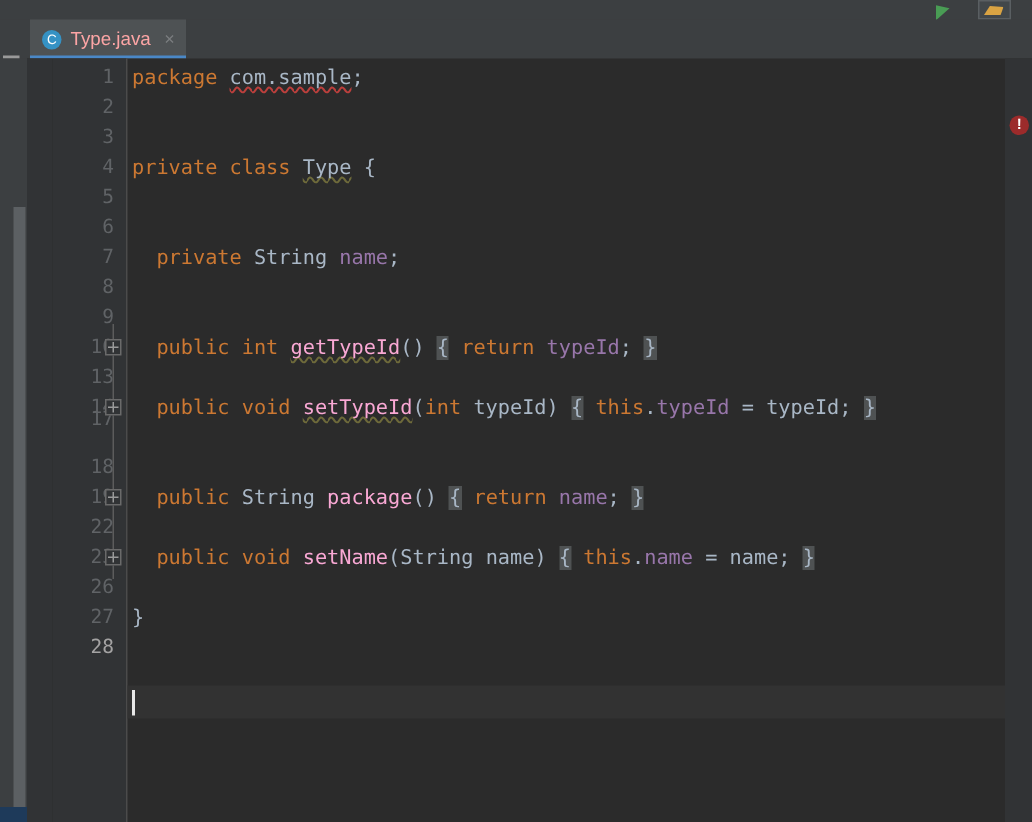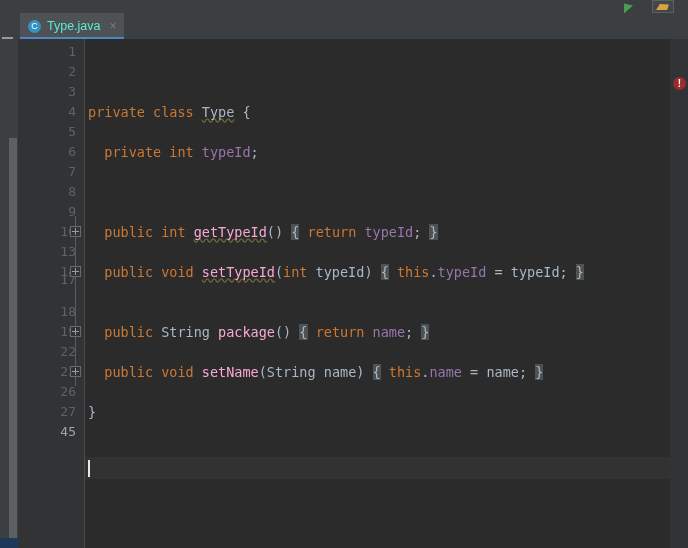--- a/index.html
+++ b/index.html
@@ -23,21 +23,21 @@
     clip-path:polygon(0 100%,30% 0,100% 10%,85% 100%);}
 
   
   .tabbar{position:absolute;left:0;top:13px;width:688px;height:26px;background:#3c3f41;}
   .tab{position:absolute;left:20px;top:0px;height:26px;background:#4e5254;
        display:flex;align-items:center;padding:0 7px 0 8px;box-sizing:border-box;}
   .tab-underline{position:absolute;left:20px;top:37px;width:100px;height:2px;background:#4a88c7;}
   .class-ico{width:13px;height:13px;border-radius:50%;background:#3592c4;
      color:#fff;font-size:9px;line-height:13px;text-align:center;
      font-family:"Liberation Sans",sans-serif;margin-right:6px;flex:none;}
-  .tab-label{color:#5eead4;font-size:12.5px;font-family:"Liberation Sans",sans-serif;white-space:nowrap;}
+  .tab-label{color:#fca5a5;font-size:12.5px;font-family:"Liberation Sans",sans-serif;white-space:nowrap;}
   .tab-close{color:#7a7d7f;font-size:12px;margin-left:9px;font-family:"Liberation Sans",sans-serif;}
 
   
   .tb-dash{position:absolute;left:2px;top:24px;width:11px;height:2px;background:#9a9a9a;}
 
   
   .leftstrip{position:absolute;left:0;top:39px;width:8px;height:509px;background:#3c3f41;}
   .leftscroll-track{position:absolute;left:8px;top:39px;width:10px;height:509px;background:#3c3f41;}
   .leftscroll-thumb{position:absolute;left:9px;top:138px;width:8px;height:400px;background:#5c6063;}
   .bl-blue{position:absolute;left:0px;top:538px;width:18px;height:10px;background:#1e3a5a;}
@@ -117,43 +117,44 @@
     <div class="gutter"></div>
     <div class="numcol"></div>
     <div class="foldcol"></div>
     <div class="sep"></div>
 
     <div class="curline"></div>
 
     <div id="lines">
         <div class="line" style="top: 3px;">
           <div class="lnum">1</div>
+          <div class="code"><span class="kw">package </span><span class="txt err">com.sample</span><span class="txt">;</span></div>
         </div>
         <div class="line" style="top: 23px;">
           <div class="lnum">2</div>
           <div class="code"></div>
         </div>
         <div class="line" style="top: 43px;">
           <div class="lnum">3</div>
           <div class="code"></div>
         </div>
         <div class="line" style="top: 63px;">
           <div class="lnum">4</div>
           <div class="code"><span class="kw">private class </span><span class="txt warnu">Type</span><span class="txt"> {</span></div>
         </div>
         <div class="line" style="top: 83px;">
           <div class="lnum">5</div>
           <div class="code"></div>
         </div>
         <div class="line" style="top: 103px;">
           <div class="lnum">6</div>
-          <div class="code"><span class="kw">  private int </span><span class="fld">typeId</span><span class="txt">;</span></div>
         </div>
         <div class="line" style="top: 123px;">
           <div class="lnum">7</div>
+          <div class="code"><span class="kw">  private </span><span class="typ">String </span><span class="fld">name</span><span class="txt">;</span></div>
         </div>
         <div class="line" style="top: 143px;">
           <div class="lnum">8</div>
           <div class="code"></div>
         </div>
         <div class="line" style="top: 163px;">
           <div class="lnum">9</div>
           <div class="code"></div>
         </div>
         <div class="line" style="top: 183px;">
@@ -190,21 +191,21 @@
         </div>
         <div class="line" style="top: 343px;">
           <div class="lnum">26</div>
           <div class="code"></div>
         </div>
         <div class="line" style="top: 363px;">
           <div class="lnum">27</div>
           <div class="code"><span class="txt">}</span></div>
         </div>
         <div class="line" style="top: 383px;">
-          <div class="lnum cur">45</div>
+          <div class="lnum cur">28</div>
           <div class="code"></div>
         </div>
       </div>
 
     <div class="caret"></div>
 
     <div class="rgutter">
       <div id="marks"></div>
     </div>
     <div class="err-ico">!</div>

